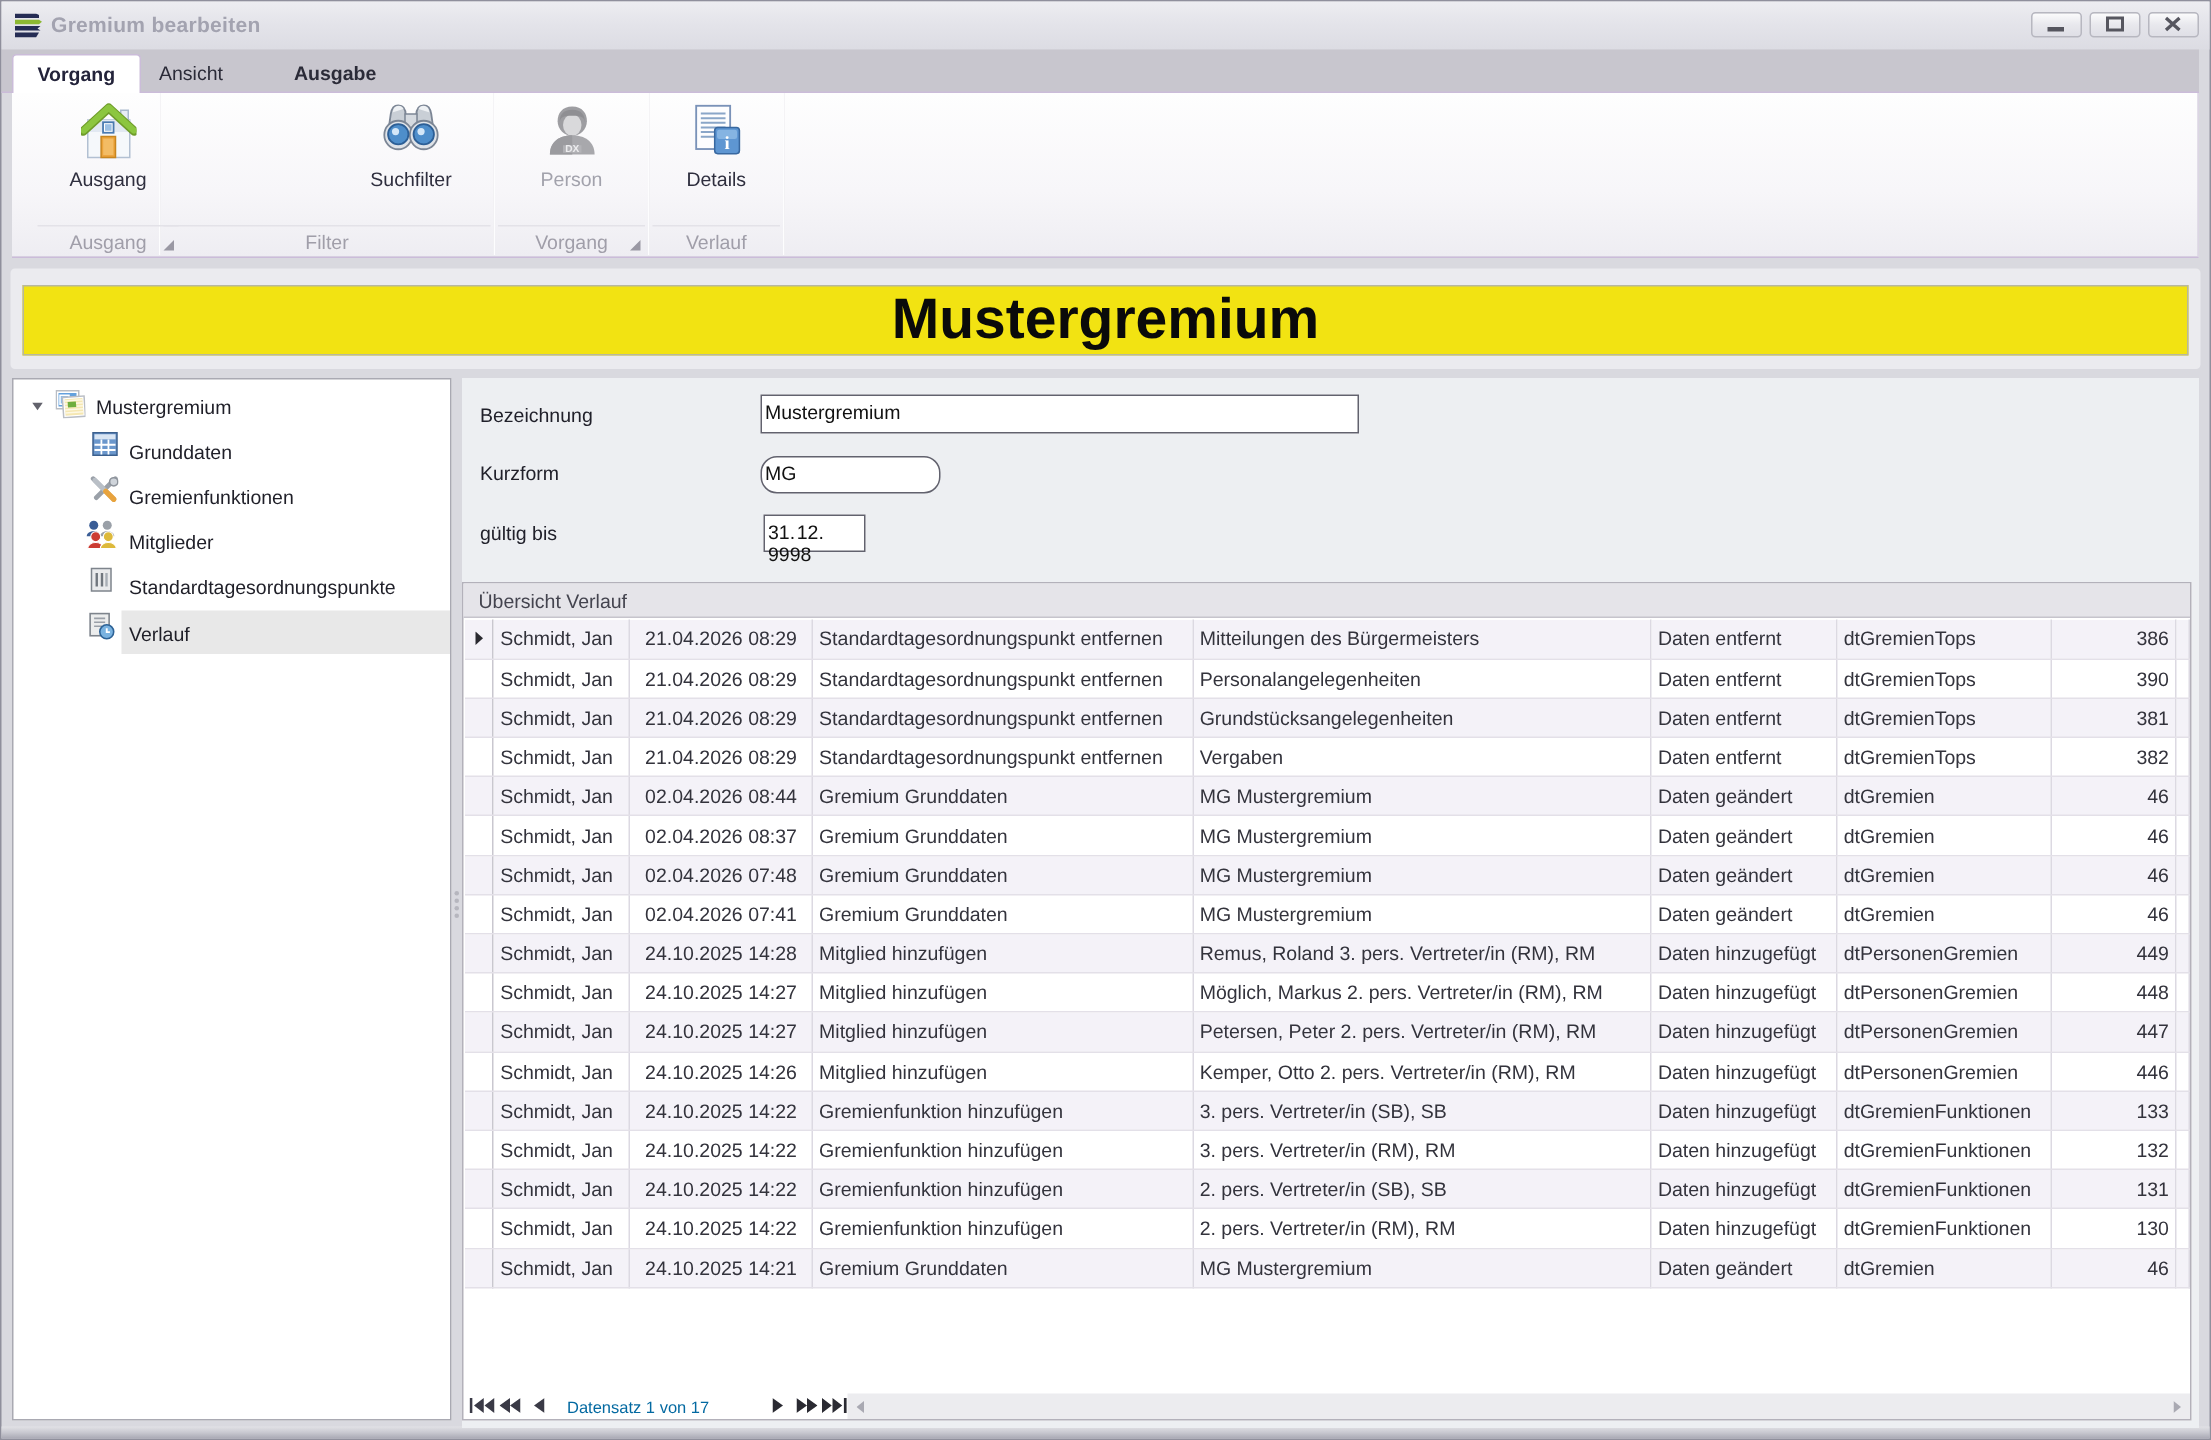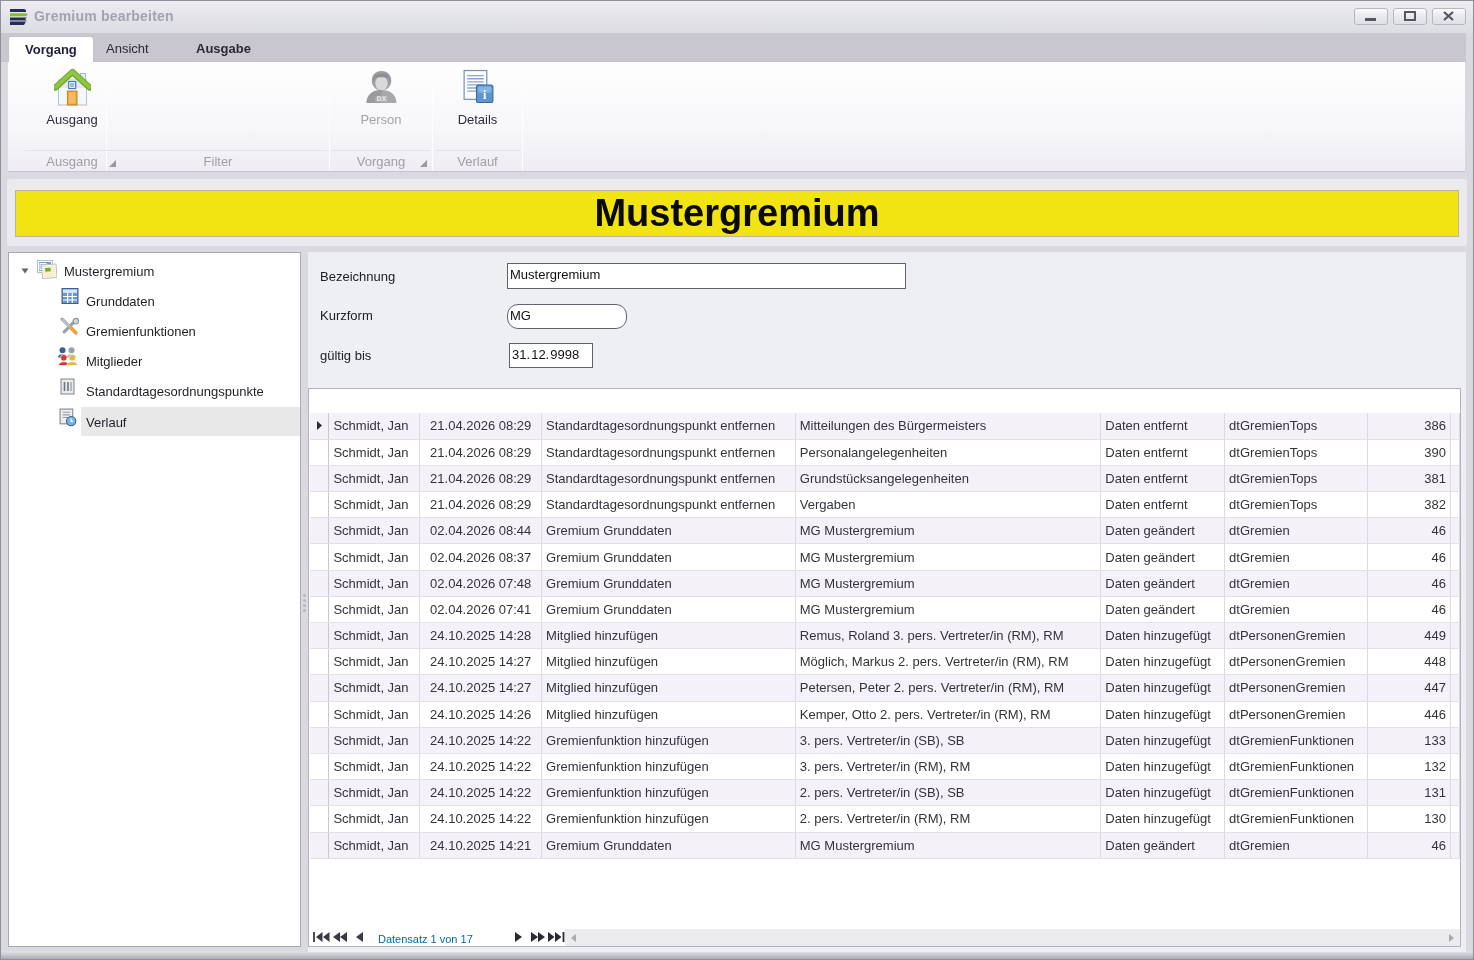--- a/index.html
+++ b/index.html
@@ -131,20 +131,36 @@
       <rect x="14.8" y="24.4" width="6.8" height="11" fill="#f3bc64"></rect>
     </svg>
     <div class="rlabel">Ausgang</div></div>
     <div class="glabelrow">
         <div class="glabel">Ausgang</div>
         <div class="gtri"></div>
       </div>
   </div>
 
   <div class="group" style="left:99px; width:222px;">
+    <div style="position:absolute; left:112px; width:110px; top:0; height:86px;">
+      <div class="rbtn"><svg width="38" height="35" viewBox="0 0 38 35">
+        <path d="M10.5 2.2 C14.5 2.2 15.5 6 15.5 9 L15.5 15 L4.5 15 L5.5 8 C6 4.5 7.5 2.2 10.5 2.2 Z" fill="#c9cfd6" stroke="#7c8695" stroke-width="1.2"></path>
+        <path d="M27.5 2.2 C23.5 2.2 22.5 6 22.5 9 L22.5 15 L33.5 15 L32.5 8 C32 4.5 30.5 2.2 27.5 2.2 Z" fill="#c9cfd6" stroke="#7c8695" stroke-width="1.2"></path>
+        <path d="M8.5 3.2 C10.5 1.8 13 2.4 14 4.6 L7 6.8 C7 5.2 7.4 4 8.5 3.2 Z" fill="#eef1f4"></path>
+        <path d="M29.5 3.2 C27.5 1.8 25 2.4 24 4.6 L31 6.8 C31 5.2 30.6 4 29.5 3.2 Z" fill="#eef1f4"></path>
+        <rect x="15" y="8" width="8" height="10" fill="#d5dae0" stroke="#7c8695" stroke-width="1"></rect>
+        <ellipse cx="10.5" cy="22" rx="9.3" ry="9.5" fill="#dfe3e8" stroke="#7c8695" stroke-width="1.2"></ellipse>
+        <ellipse cx="27.5" cy="22" rx="9.3" ry="9.5" fill="#dfe3e8" stroke="#7c8695" stroke-width="1.2"></ellipse>
+        <circle cx="10.5" cy="21.5" r="6.8" fill="#4e8ecb" stroke="#2d5f96" stroke-width="1.2"></circle>
+        <circle cx="27.5" cy="21.5" r="6.8" fill="#4e8ecb" stroke="#2d5f96" stroke-width="1.2"></circle>
+        <circle cx="8.7" cy="19.7" r="2.4" fill="#d4e7f8"></circle>
+        <circle cx="25.7" cy="19.7" r="2.4" fill="#d4e7f8"></circle>
+      </svg>
+      <div class="rlabel">Suchfilter</div></div>
+    </div>
     <div class="glabelrow">
         <div class="glabel">Filter</div>
       </div>
   </div>
 
   <div class="group" style="left:322px; width:102px;">
     <div class="rbtn"><svg width="37" height="38" viewBox="0 0 36 36">
       <path d="M18 2.5 C24.5 2.5 27.5 7 27.5 12 C27.5 17.5 23 21.5 18 21.5 C13 21.5 8.5 17.5 8.5 12 C8.5 7 11.5 2.5 18 2.5 Z" fill="#9e9ea2"></path>
       <ellipse cx="18" cy="14.5" rx="6" ry="7" fill="#d9d9db"></ellipse>
       <path d="M10 13 C9.5 8 12 4.5 18 4.5 C24 4.5 26.5 8 26 13 C26 9.5 24 8.5 18 8.5 C12 8.5 10 9.5 10 13 Z" fill="#8f8f93"></path>
@@ -249,22 +265,25 @@
     <i></i>
     <i></i>
   </div>
 
 <div id="rightpanel" class="abs">
   <div class="flabel" style="top:17px;text-align:center;">Bezeichnung</div>
   <div class="flabel" style="top:56px;">Kurzform</div>
   <div class="flabel" style="top:96px;">gültig bis</div>
   <div class="finput" style="left:199px; top:11px;  width:399px; height:26px;">Mustergremium</div>
   <div class="finput" style="left:199px; top:52px;  width:120px; height:25px;border-radius:11px;">MG</div>
-  <div class="finput" style="left:201px; top:91px;  width:84px;  height:25px;">31. 12. 9998</div>
+  <div class="finput" style="left:201px; top:91px;  width:68px;  height:25px;">31. 12. 9998</div>
   <div id="gbox">
+    <div id="gheader">
+        <span>Übersicht Verlauf</span>
+      </div>
     <table id="grid">
       <colgroup>
           <col style="width:19px">
           <col style="width:91px">
           <col style="width:122px">
           <col style="width:254px">
           <col style="width:306px">
           <col style="width:124px">
           <col style="width:143px">
           <col style="width:84px">

